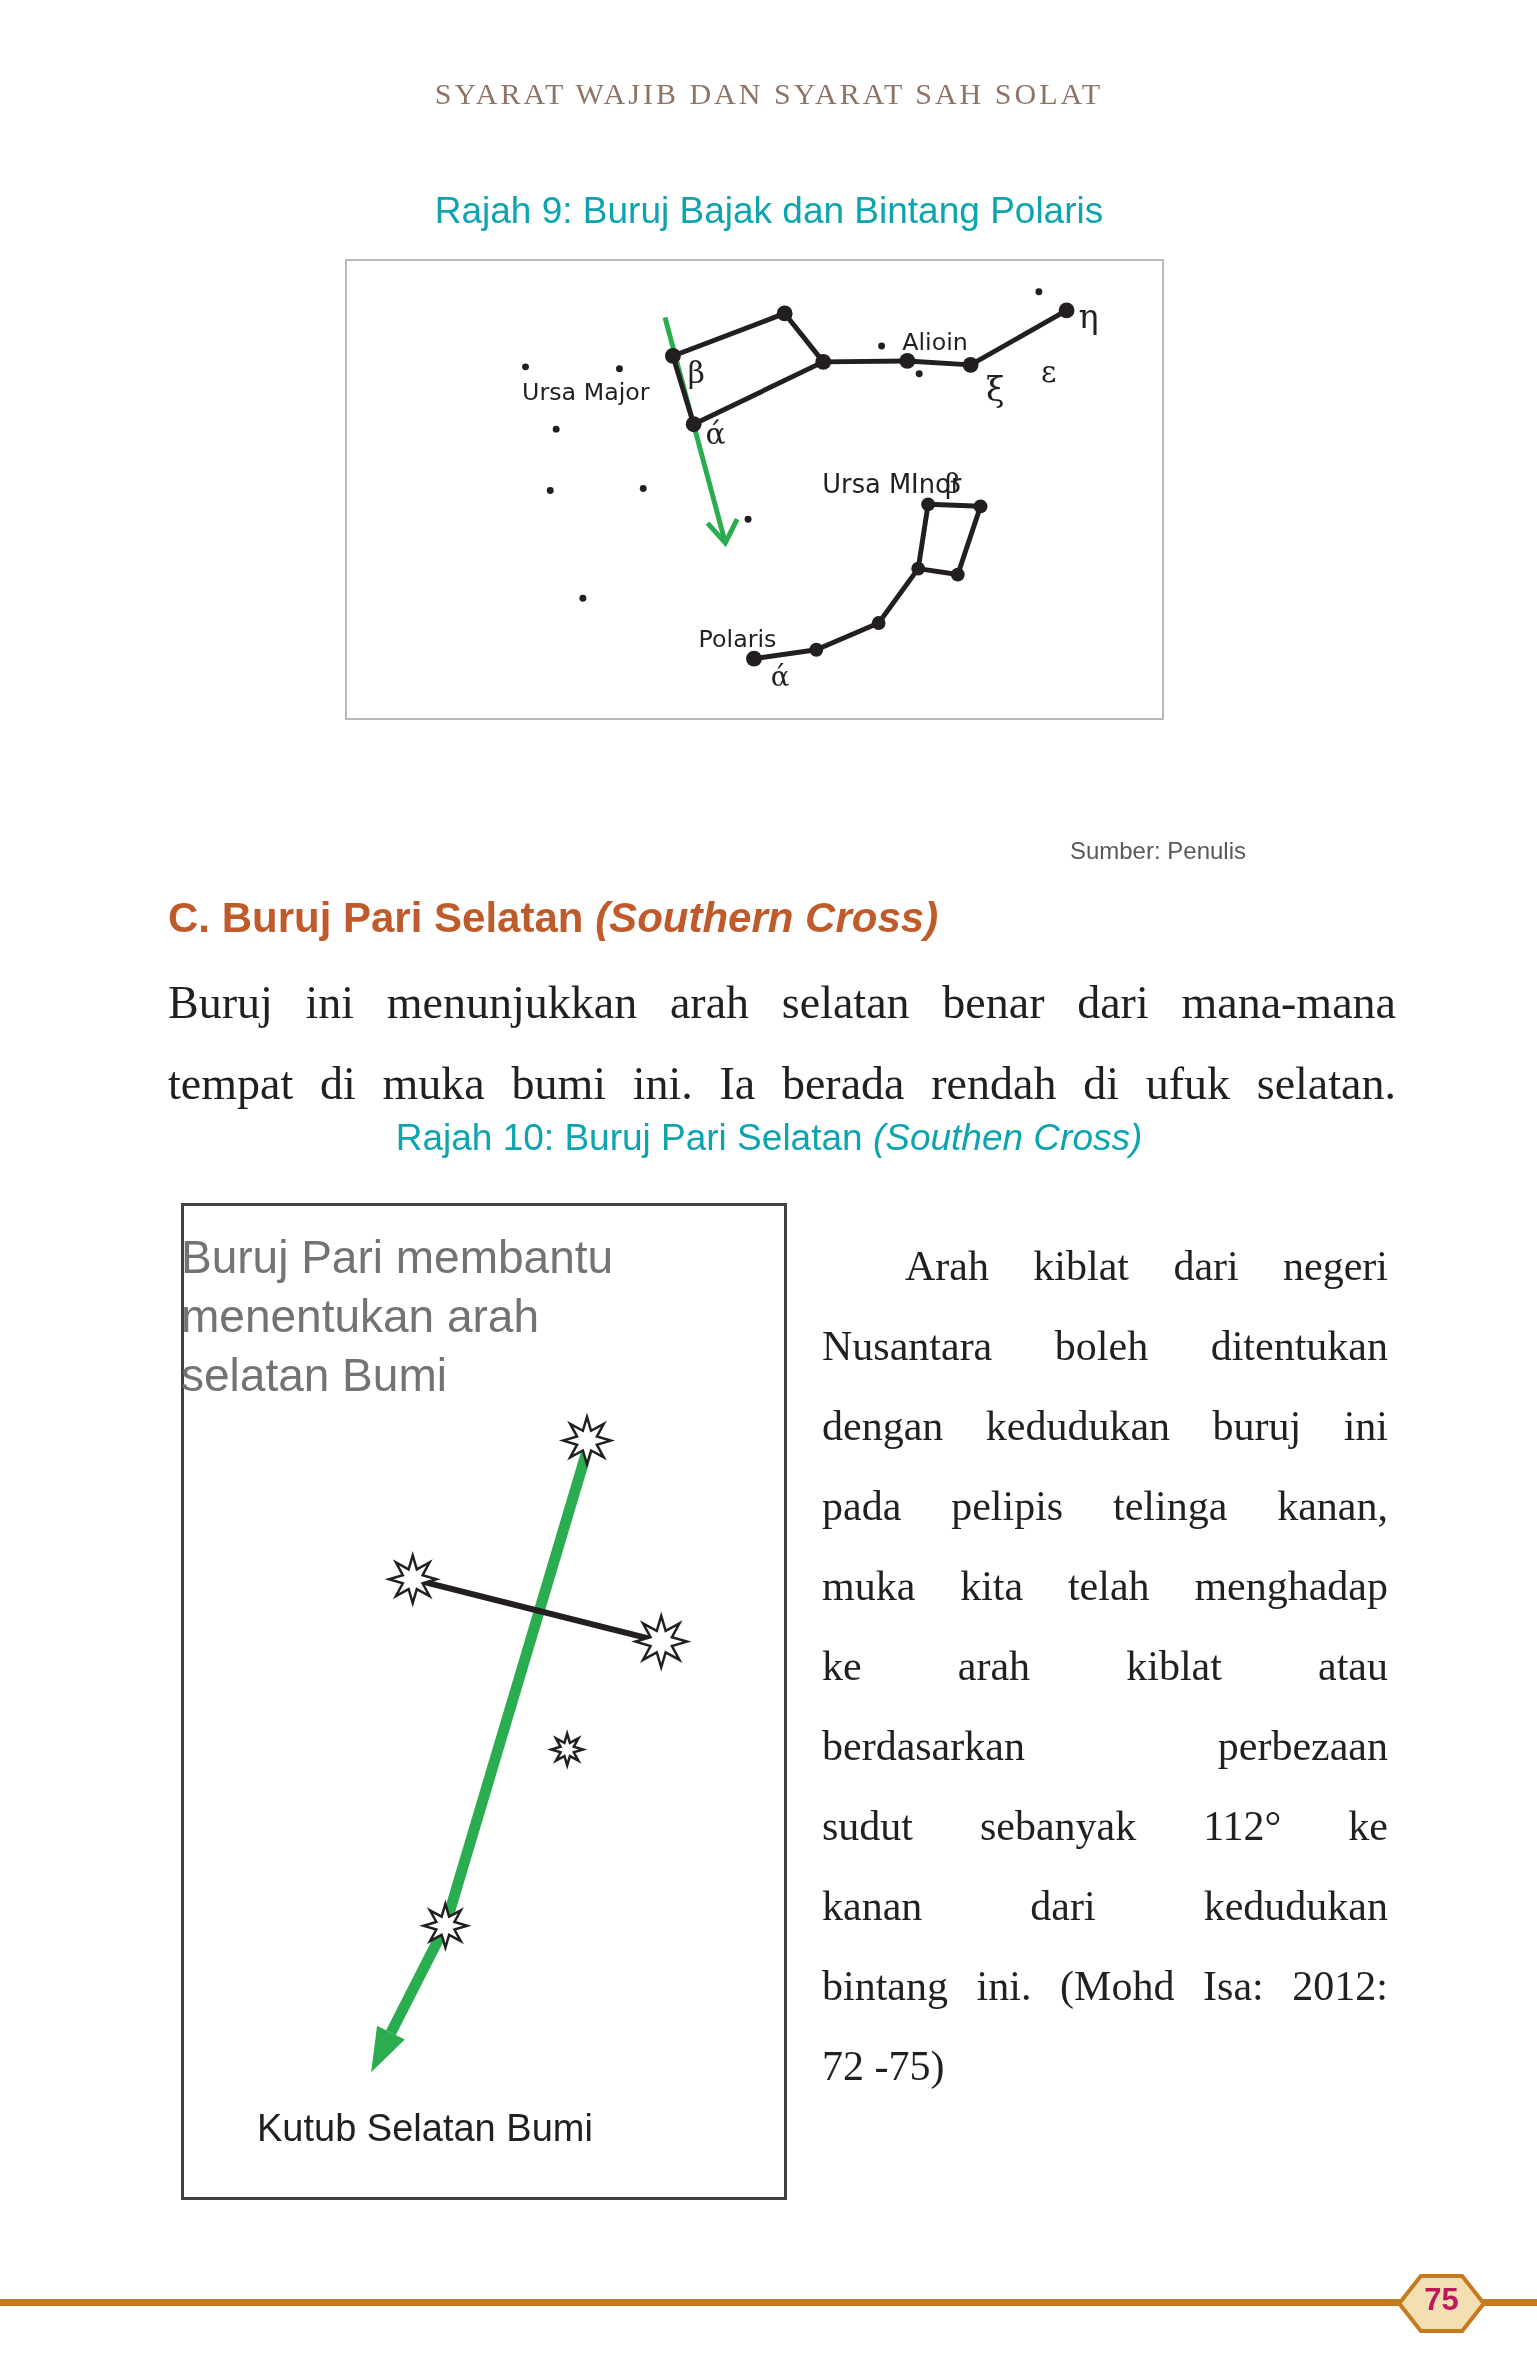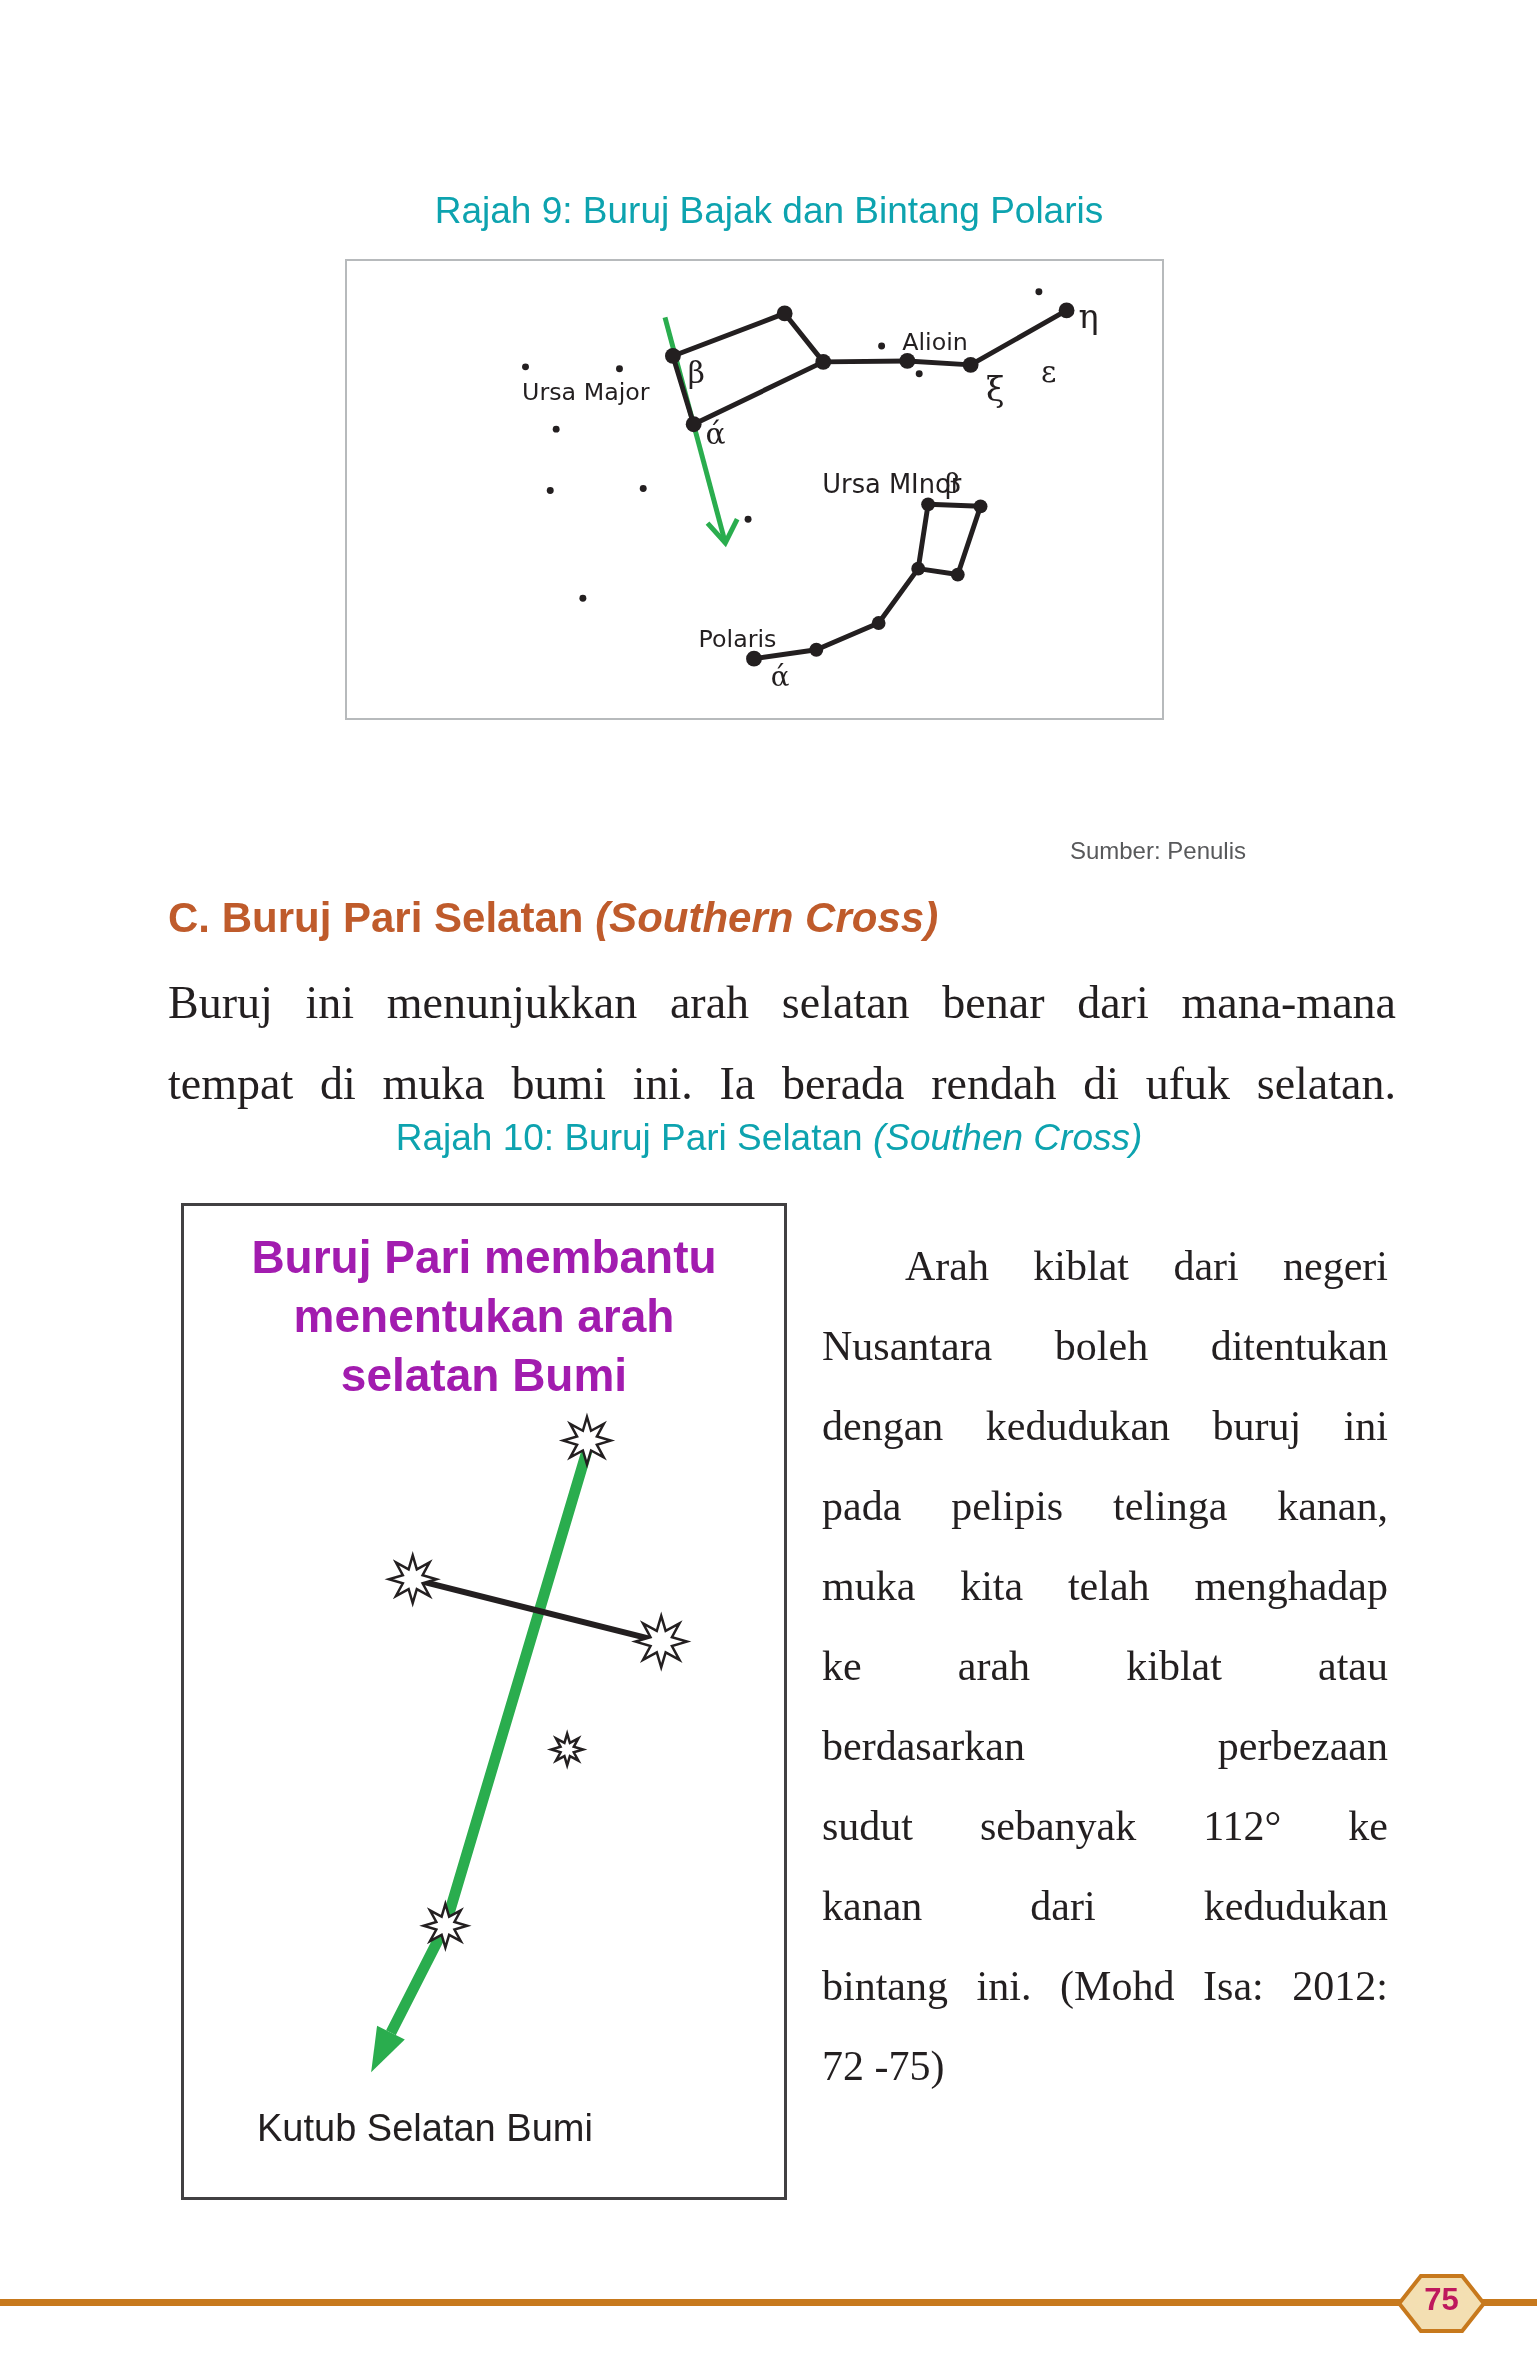--- a/index.html
+++ b/index.html
@@ -19,21 +19,21 @@
   
   #fig9-caption{top:837px;left:0;width:1246px;text-align:right;font-size:24px;color:#58595b;}
   
   #sec-c-heading{top:894px;left:168px;font-size:42px;font-weight:bold;color:#bf5b2b;}
   #sec-c-heading .ital{font-style:italic;}
   #sec-c-para{top:962px;left:168px;width:1228px;font-family:"Liberation Serif",serif;font-size:46px;}
   #sec-c-para .jline{height:81px;display:flex;justify-content:space-between;align-items:center;}
   
   #fig10-box{left:181px;top:1203px;width:606px;height:997px;border:3px solid #414042;background:#fff;box-sizing:border-box;}
   #fig10-heading{top:1228px;left:181px;width:606px;}
-  #fig10-heading div{text-align:center;font-size:46px;font-weight:bold;color:#a21caf;line-height:59px;}
+  #fig10-heading div{font-size:46px;font-weight:normal;color:#737373;line-height:59px;}
   #fig10-svg{left:181px;top:1203px;}
   #kutub-label{top:2107px;left:257px;font-size:38px;color:#231f20;}
   
   #right-col{top:1226px;left:822px;width:566px;font-family:"Liberation Serif",serif;font-size:42px;}
   #right-col .jline{height:80px;display:flex;justify-content:space-between;align-items:center;}
   #right-col .jline.indent{padding-left:83px;}
   #right-col .jline.natural{display:block;line-height:80px;}
   
   #footer-rule{top:2299px;left:0;width:1538px;height:7px;background:#c7791d;}
   #page-badge{top:2273px;left:1398px;width:87px;height:61px;}
@@ -49,20 +49,21 @@
   .ghead{fill:#2aad4e;}
   .star{fill:#ffffff;stroke:#231f20;stroke-width:2.5;}
   .svglabel{font-family:"DejaVu Sans",sans-serif;fill:#231f20;}
   .greek{font-family:"DejaVu Serif",serif;fill:#231f20;}
 </style>
 </head>
 <body>
 
 <div id="page">
 
+  <div class="abs" id="running-head">SYARAT WAJIB DAN SYARAT SAH SOLAT</div>
 
   <div class="abs fig-title" id="fig9-title">
     <span>Rajah 9: Buruj Bajak dan Bintang Polaris</span>
   </div>
 
   <div class="abs" id="fig9-box">
     <svg width="815" height="457" viewBox="0 0 823 462">
 
       <line class="gline" x1="321" y1="57" x2="382" y2="285"></line>
       <polyline class="gline" points="364,265 382,285 394,261" fill="none"></polyline>

